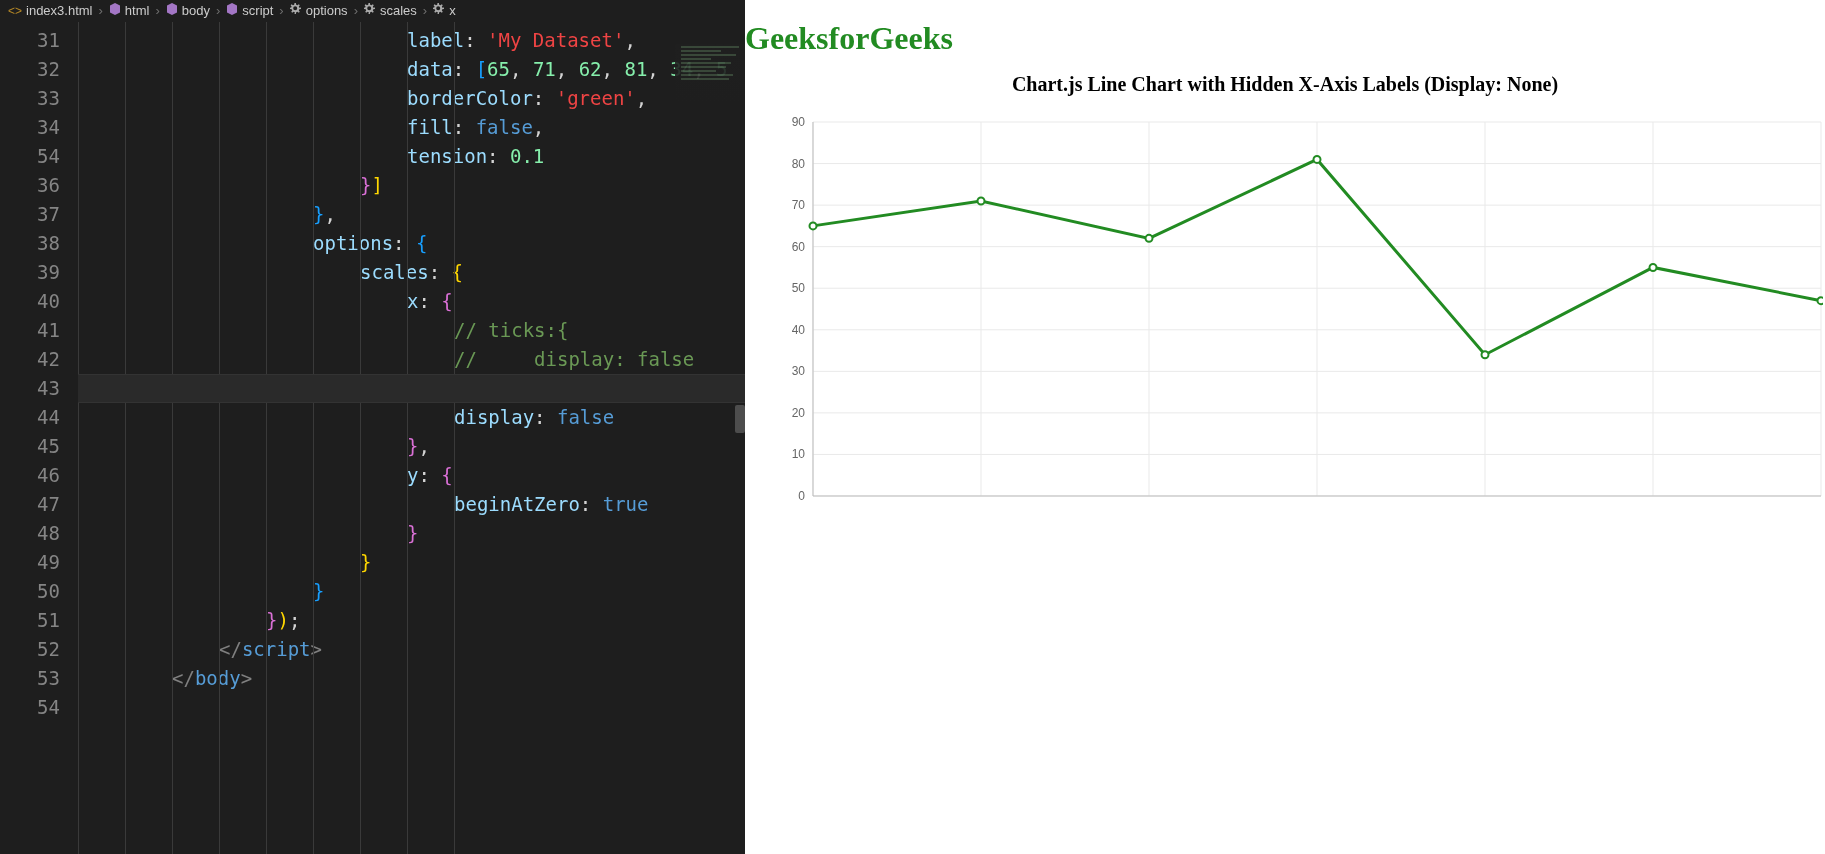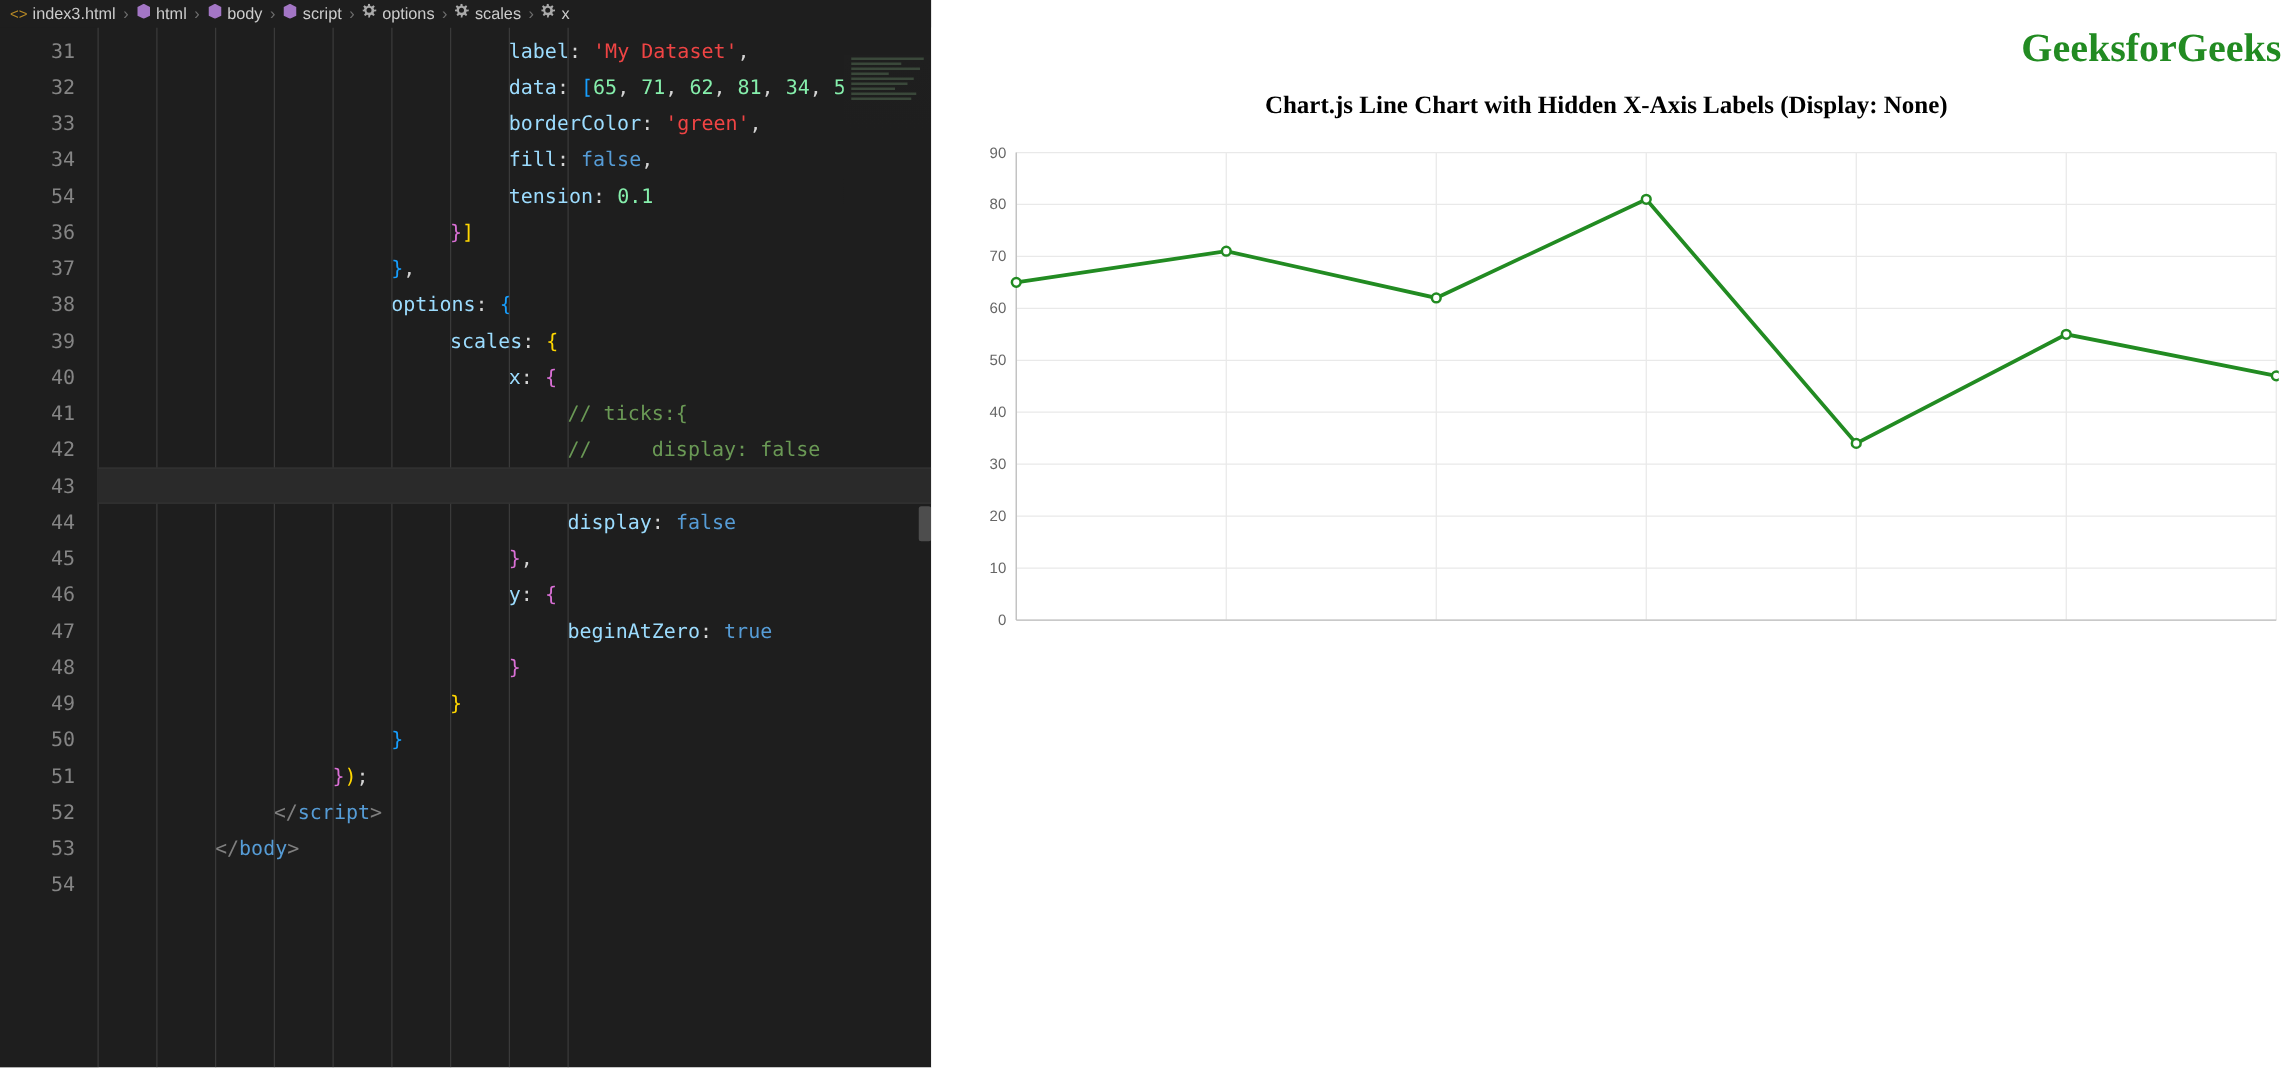--- a/index.html
+++ b/index.html
@@ -5,21 +5,21 @@
 * { margin:0; padding:0; box-sizing:border-box; }
 html,body { width:100%; height:100%; font-family:"Segoe UI",Arial,sans-serif; overflow:hidden; }
 .app { display:flex; width:1825px; height:854px; }
 .editor { width:745px; height:100%; background:#1e1e1e; color:#d4d4d4; display:flex; flex-direction:column; position:relative; }
 .crumbs { height:22px; background:#1e1e1e; color:#cccccc; font-size:13px; display:flex; align-items:center; padding:0 8px; border-bottom:1px solid #00000000; flex-shrink:0; white-space:nowrap; overflow:hidden; }
 .crumbs .c { display:inline-flex; align-items:center; gap:4px; }
 .crumbs .sep { color:#6e6e6e; margin:0 6px; }
 .ico-file { color:#b58826; font-size:12px; }
 .ico-cube { color:#b180d7; font-size:12px; }
 .ico-wrench { color:#aaaaaa; font-size:12px; }
-.code-area { flex:1; display:flex; font-family:Consolas,Menlo,monospace; font-size:16px; line-height:29px; position:relative; overflow:hidden; }
+.code-area { flex:1; display:flex; font-family:Consolas,Menlo,monospace; font-size:19px; line-height:29px; position:relative; overflow:hidden; }
 .gutter { width:78px; text-align:right; color:#858585; padding:4px 18px 4px 0; user-select:none; background:#1e1e1e; flex-shrink:0; }
 .gutter .ln { height:29px; }
 .code { flex:1; padding:4px 0; white-space:pre; position:relative; }
 .code .row { height:29px; }
 .hl { position:absolute; left:0; right:0; height:29px; background:#2a2a2a; border-top:1px solid #333; border-bottom:1px solid #333; pointer-events:none; }
 .guide { position:absolute; top:0; bottom:0; width:1px; background:#3a3a3a; }
 .tok-key   { color:#9cdcfe; }
 .tok-str   { color:#ef4444; }
 .tok-num   { color:#86efac; }
 .tok-bool  { color:#569cd6; }
@@ -27,21 +27,21 @@
 .tok-br-y  { color:#ffd700; }
 .tok-br-p  { color:#da70d6; }
 .tok-br-b  { color:#179fff; }
 .tok-com   { color:#6a9955; }
 .tok-tag   { color:#569cd6; }
 .tok-angle { color:#808080; }
 .minimap { position:absolute; top:22px; right:0; width:70px; height:120px; background:linear-gradient(#202020,#1e1e1e); opacity:0.9; }
 .minimap .mline { height:2px; margin:2px 6px; background:#3d4d3d; }
 .scroll-thumb { position:absolute; right:0; top:383px; width:10px; height:28px; background:#4d4d4d; border-radius:2px; }
 .preview { flex:1; background:#ffffff; height:100%; padding:10px 0 0 0; overflow:hidden; position:relative; }
-.gfg { text-align:right; font-family:"Times New Roman",serif; font-weight:bold; font-size:32px; color:#228B22; margin:10px 0 16px; }
+.gfg { text-align:left; font-family:"Times New Roman",serif; font-weight:bold; font-size:32px; color:#228B22; margin:10px 0 16px; }
 .sub { text-align:center; font-family:"Times New Roman",serif; font-weight:bold; font-size:20px; color:#000000; margin-bottom:20px; }
 .legend { display:flex; justify-content:center; align-items:center; gap:8px; font-size:12px; color:#666; margin-bottom:6px; }
 .legend .swatch { width:40px; height:14px; border:2px solid #228B22; background:#f0f0f0; }
 .chart-wrap { position:relative; margin-left:28px; margin-right:0; }
 svg.linechart { display:block; }
 .axis-lbl { font-size:12px; fill:#666; font-family:Arial,sans-serif; }
 .grid { stroke:#e9e9e9; stroke-width:1; }
 .axisline { stroke:#bdbdbd; stroke-width:1; }
 .series { stroke:#228B22; stroke-width:3; fill:none; }
 .pt { fill:#fff; stroke:#228B22; stroke-width:2; }

